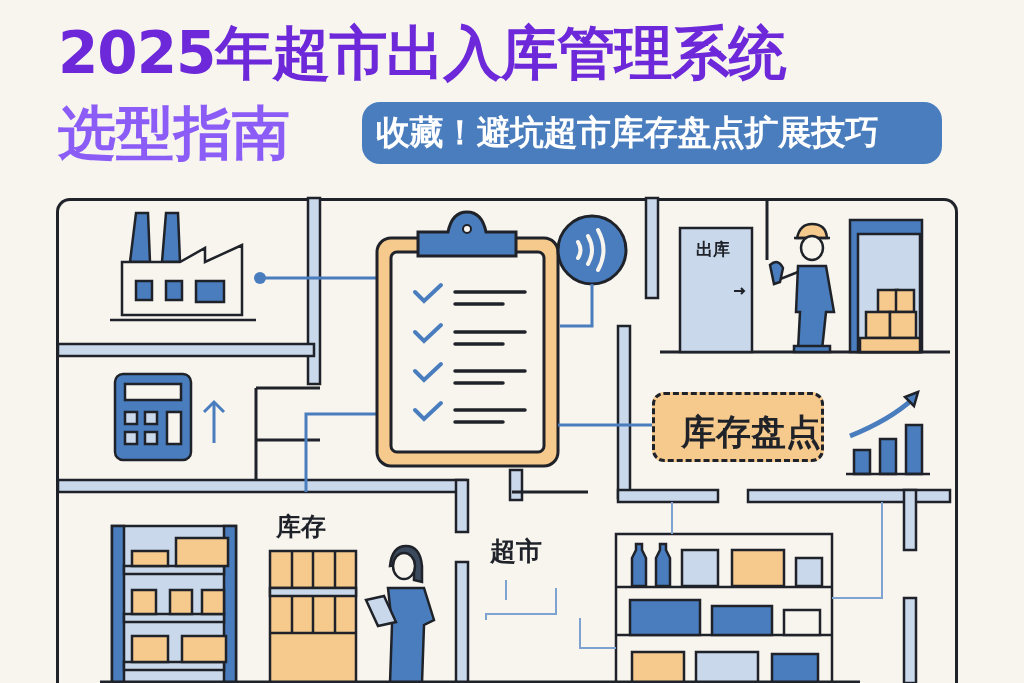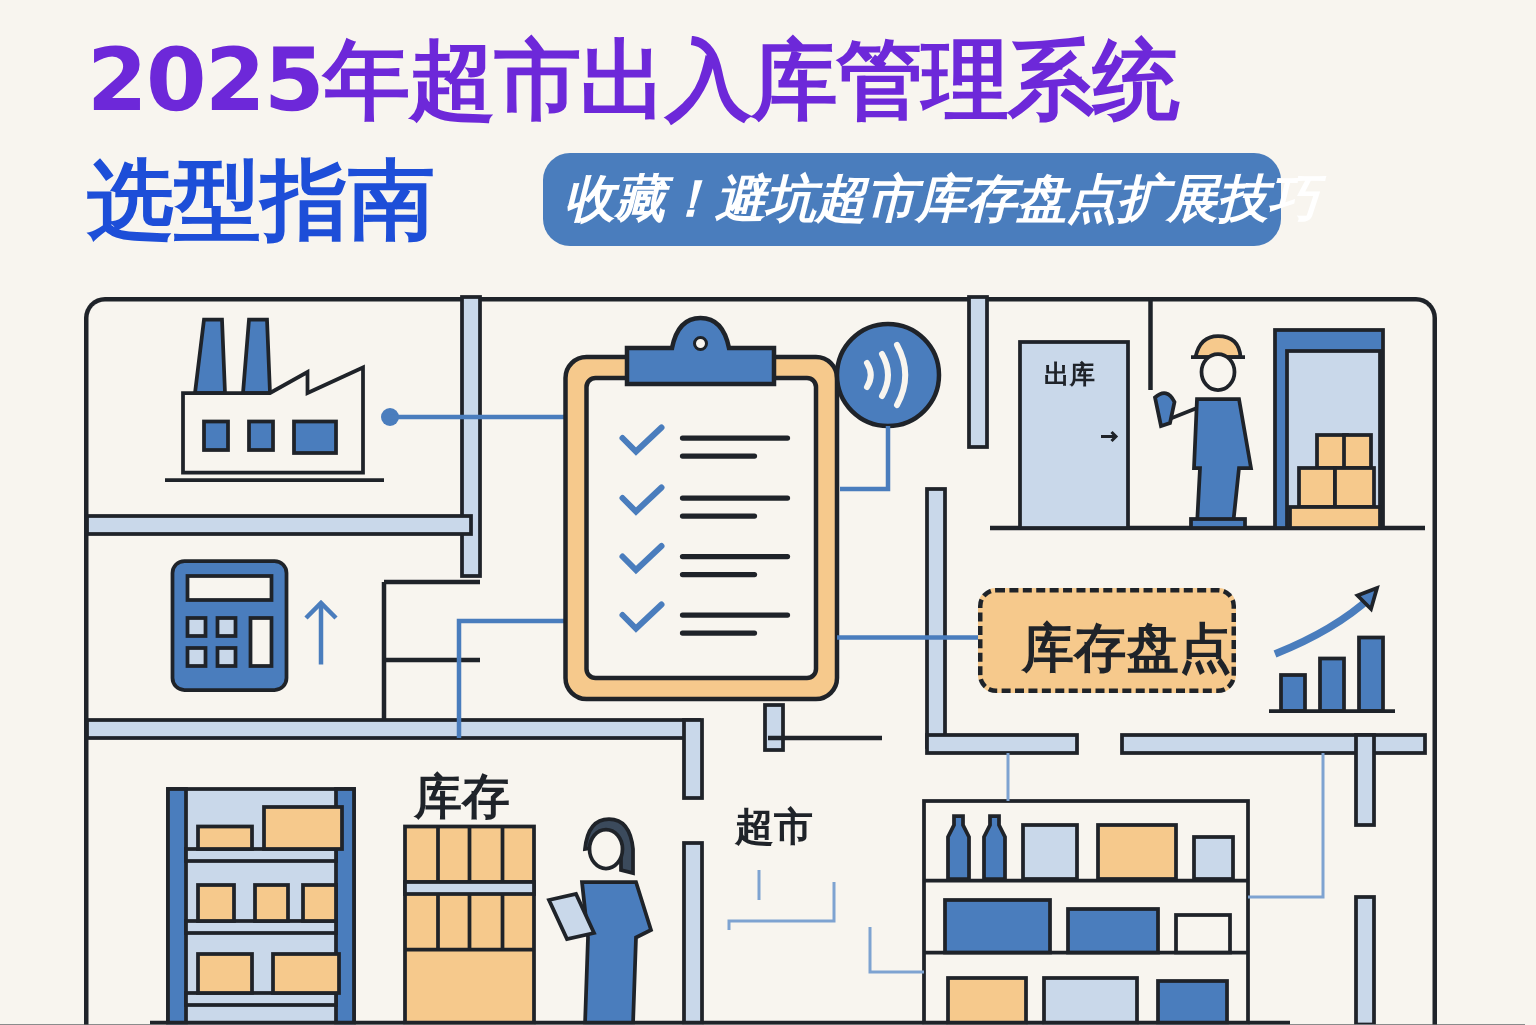--- a/index.html
+++ b/index.html
@@ -1,19 +1,19 @@
 <!DOCTYPE html>
 <html><head>
 <meta charset="utf-8">
 <style>
   html,body{margin:0;padding:0;}
   body{width:1024px;height:683px;overflow:hidden;background:#f8f5ef;position:relative;font-family:"DejaVu Sans","Liberation Sans",sans-serif;color:#1f2329;}
   .title1{position:absolute;left:58px;top:18px;font-size:58px;font-weight:bold;letter-spacing:-1px;line-height:70px;color:#6d28d9;white-space:nowrap;}
-  .title2{position:absolute;left:58px;top:98px;font-size:58px;font-weight:bold;line-height:70px;color:#1d4ed8;white-space:nowrap;}
-  .banner{position:absolute;left:362px;top:102px;width:492px;height:62px;background:#4a7dbd;border-radius:18px;font-style:italic;}
+  .title2{position:absolute;left:58px;top:98px;font-size:58px;font-weight:bold;line-height:70px;color:#8b5cf6;white-space:nowrap;}
+  .banner{position:absolute;left:362px;top:102px;width:580px;height:62px;background:#4a7dbd;border-radius:18px;}
   .banner span{position:absolute;left:14px;top:8px;font-size:34px;font-weight:bold;color:#fff;white-space:nowrap;letter-spacing:-0.5px;}
   .frame{position:absolute;left:56px;top:198px;width:896px;height:500px;border:3px solid #1f2329;border-radius:14px;border-bottom:none;}
   svg{position:absolute;left:0;top:0;}
   .lbl{position:absolute;font-weight:bold;color:#1f2329;white-space:nowrap;}
   .dash-box{position:absolute;left:652px;top:392px;width:166px;height:64px;background:#f6c98c;border:3px dashed #1f2329;border-radius:12px;}
   .dash-box span{position:absolute;left:26px;top:14px;font-size:35px;font-weight:bold;}
 </style>
 </head>
 <body>
 
@@ -208,14 +208,14 @@
     <polyline points="832,598 882,598 882,502"></polyline>
   </g>
 
   <line x1="100" y1="682" x2="860" y2="682" stroke="#1f2329" stroke-width="3"></line>
 </svg>
 
 <div class="lbl" style="left:696px;top:238px;font-size:17px;text-align:right;">出库</div>
 <div class="dash-box">
   <span>库存盘点</span>
 </div>
-<div class="lbl" style="left:276px;top:510px;font-size:32px;">库存</div>
+<div class="lbl" style="left:276px;top:510px;font-size:25px;">库存</div>
 <div class="lbl" style="left:490px;top:534px;font-size:26px;">超市</div>
 
 </body></html>

